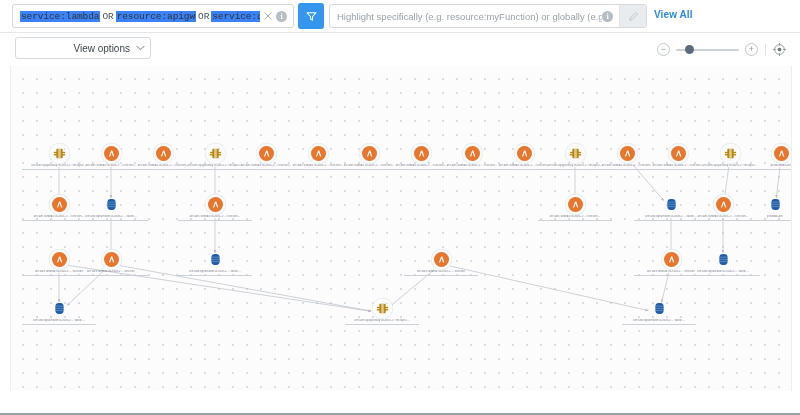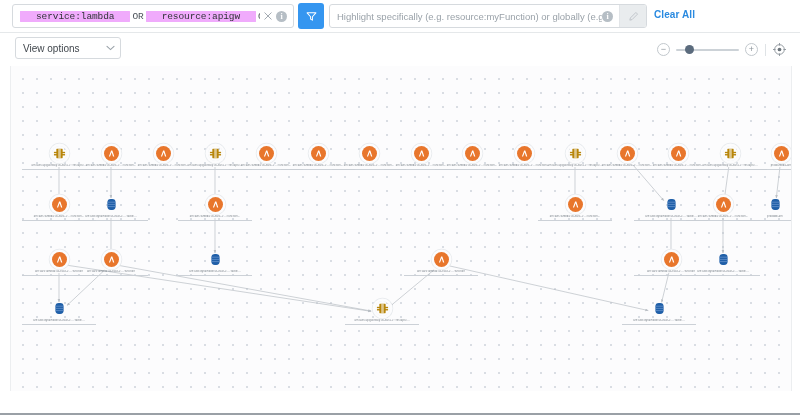--- a/index.html
+++ b/index.html
@@ -16,21 +16,21 @@
   
   .topbar{position:absolute;left:0;top:0;width:800px;height:32px;
           background:#fff;display:flex;align-items:center;}
   .query-wrap{position:absolute;left:12px;top:4px;width:282px;height:24px;
               display:flex;align-items:center;
               border:1px solid #d6dade;border-radius:3px;background:#fff;
               box-sizing:border-box;}
   .query-text{flex:1;padding-left:7px;font-family:"Liberation Mono","DejaVu Sans Mono",monospace;
               font-size:9.5px;color:#2f3337;white-space:nowrap;overflow:hidden;
               letter-spacing:-0.1px;}
-  .query-text .tok{background:#f0abfc;border-radius:2px;padding:1px 16px;}
+  .query-text .tok{background:#3b82f6;border-radius:2px;padding:1px 1px;}
   .query-text .op{color:#4d545b;padding:0 2px;}
   .clear-x{width:16px;height:24px;display:flex;align-items:center;justify-content:center;
            color:#9aa2a9;font-size:11px;}
   .info-dot{width:11px;height:11px;border-radius:50%;background:#b6bec5;
             color:#fff;font-size:8px;line-height:11px;text-align:center;
             font-family:"Liberation Serif",serif;font-weight:bold;margin-right:6px;}
   .filter-btn{position:absolute;left:299px;top:4px;width:24px;height:24px;
               background:#3596f0;border-radius:2px;display:flex;
               align-items:center;justify-content:center;
               box-shadow:0 0 0 1px #3596f0;}
@@ -40,23 +40,23 @@
   .hl-ph{flex:1;padding-left:7px;font-size:9.5px;color:#9aa2a9;white-space:nowrap;
          overflow:hidden;}
   .pen-btn{width:26px;height:22px;background:#e9ecee;border-left:1px solid #e2e5e8;
            display:flex;align-items:center;justify-content:center;border-radius:0 2px 2px 0;}
   .clear-all{position:absolute;left:654px;top:9px;font-size:10px;color:#2a8ae0;
              font-weight:bold;letter-spacing:.1px;}
   .topbar-rule{position:absolute;left:0;top:32px;width:800px;height:1px;background:#e5e8ea;}
 
   
   .toolbar{position:absolute;left:0;top:33px;width:800px;height:32px;background:#fff;}
-  .viewopts{position:absolute;left:15px;top:4px;width:106px;height:22px;
+  .viewopts{position:absolute;left:15px;top:4px;width:136px;height:22px;
             border:1px solid #d6dade;border-radius:3px;background:#fff;
-            display:flex;align-items:center;box-sizing:border-box;}
+            display:flex;align-items:center;box-sizing:border-box;text-align:right;}
   .viewopts-label{flex:1;padding-left:7px;font-size:10px;color:#41474d;}
   .chev{width:20px;display:flex;align-items:center;justify-content:center;}
   .cursor{position:absolute;left:118px;top:48px;width:14px;height:18px;pointer-events:none;}
 
   .zoomctl{position:absolute;right:14px;top:10px;display:flex;align-items:center;gap:0;}
   .rbtn{width:11px;height:11px;border-radius:50%;border:1px solid #c2c8cd;
         display:flex;align-items:center;justify-content:center;color:#8c949b;
         font-size:9px;line-height:1;background:#fff;}
   .track{width:63px;height:2px;background:#ccd2d7;margin:0 6px;position:relative;border-radius:1px;}
   .knob{position:absolute;left:9px;top:-3.5px;width:9px;height:9px;border-radius:50%;
@@ -114,21 +114,21 @@
     <div class="hl-wrap">
       <div class="hl-ph">Highlight specifically (e.g. resource:myFunction) or globally (e.g. "myFunction")</div>
       <div class="info-dot">i</div>
       <div class="pen-btn">
         <svg width="11" height="11" viewBox="0 0 12 12">
           <path d="M8.6 1.6 L10.4 3.4 L4.4 9.4 L2 10 L2.6 7.6 Z" fill="none" stroke="#b8bec4" stroke-width="0.9" stroke-linejoin="round"></path>
         </svg>
       </div>
     </div>
 
-    <div class="clear-all">Clear All</div>
+    <div class="clear-all">View All</div>
   </div>
   <div class="topbar-rule"></div>
 
   <div class="toolbar">
     <div class="viewopts">
       <span class="viewopts-label">View options</span>
       <span class="chev">
         <svg width="9" height="6" viewBox="0 0 9 6">
           <path d="M1 1.3 L4.5 4.6 L8 1.3" fill="none" stroke="#9aa2a9" stroke-width="1.1" stroke-linecap="round"></path>
         </svg>

